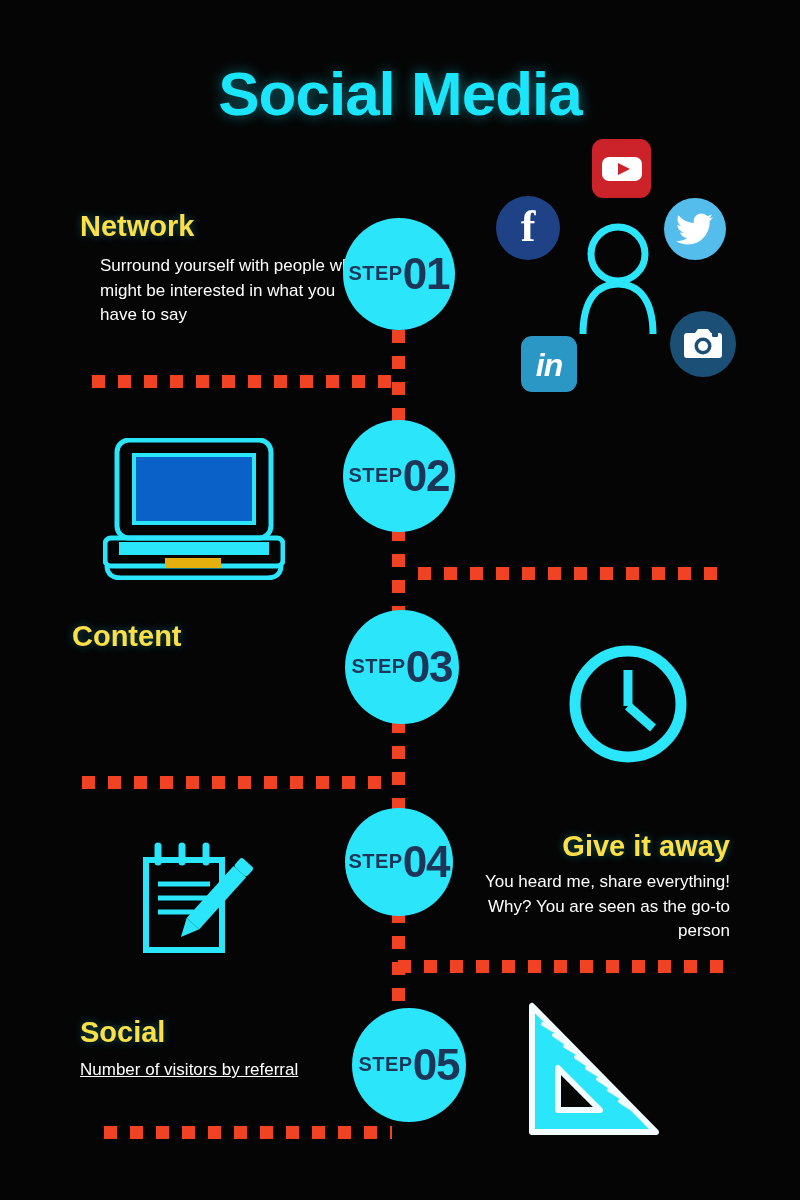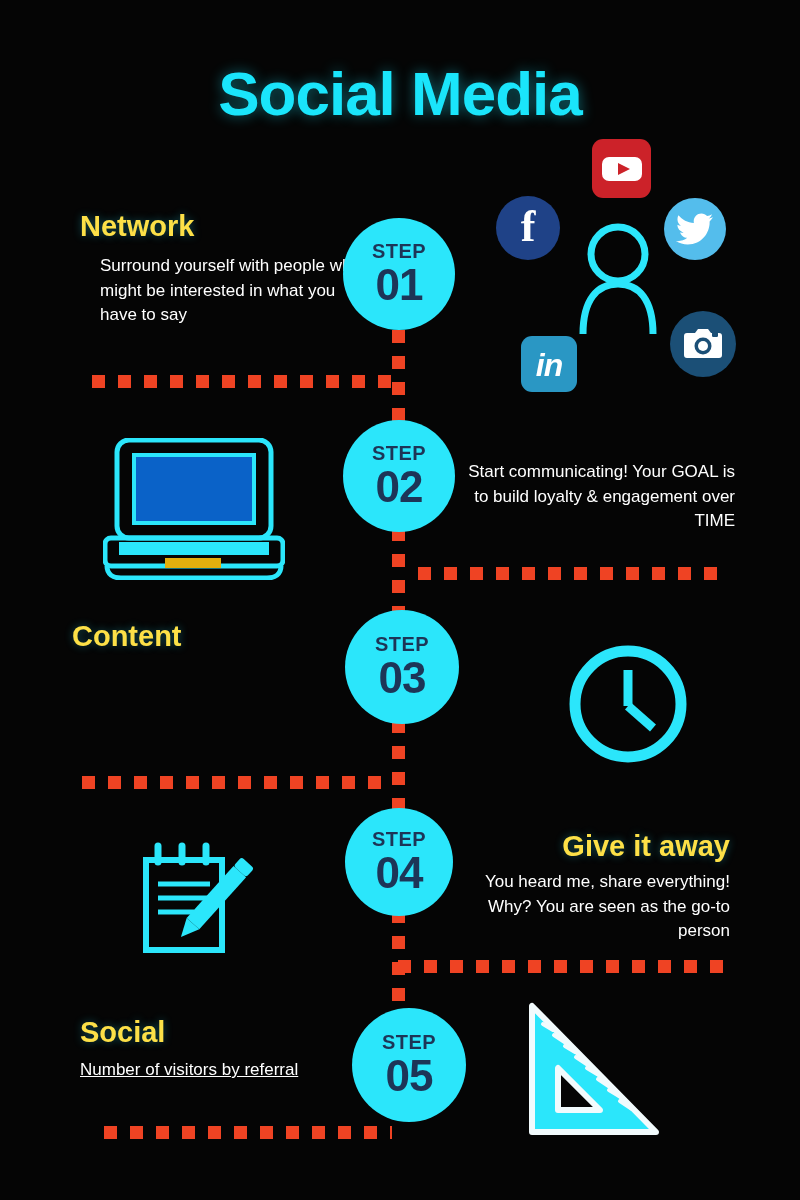--- a/index.html
+++ b/index.html
@@ -18,21 +18,21 @@
     font-size:62px; font-weight:bold; letter-spacing:-1px;
     color:#1ae5fb;
     text-shadow:0 0 14px rgba(26,229,251,.45);
   }
 
   
   .step-circle {
     position:absolute;
     border-radius:50%;
     background:#2be6fb;
-    display:flex; flex-direction:column;
+    display:flex; 
     align-items:center; justify-content:center;
     color:#1d3557;
     z-index:6;
   }
   .step-word {
     font-size:20px; font-weight:bold; letter-spacing:.5px;
     line-height:1; margin-bottom:2px;
   }
   .step-num {
     font-size:44px; font-weight:bold; letter-spacing:-1px; line-height:1;text-align:right;
@@ -155,21 +155,20 @@
       <circle cx="19" cy="19" r="5" fill="#ffffff"></circle>
       <rect x="28" y="5" width="6" height="5" rx="1.2" fill="#1b4f76"></rect>
     </svg>
   </div>
 
   <div class="step-circle" style="left:343px; top:420px; width:112px; height:112px;">
     <span class="step-word">STEP</span>
     <span class="step-num">02</span>
   </div>
 
-  <div class="body-text align-right" style="left:455px; top:460px; width:280px;">Start communicating! Your GOAL is to build loyalty &amp; engagement over TIME</div>
 
   <div class="laptop" style="left:103px; top:438px; width:182px; height:142px;">
     <svg width="182" height="142" viewBox="0 0 182 142">
 
       <rect x="14" y="2" width="154" height="98" rx="12" fill="none" stroke="#2be6fb" stroke-width="5"></rect>
 
       <rect x="31" y="17" width="120" height="68" fill="#0a62c8" stroke="#2be6fb" stroke-width="4"></rect>
 
       <rect x="2" y="100" width="178" height="28" rx="6" fill="none" stroke="#2be6fb" stroke-width="5"></rect>
 

